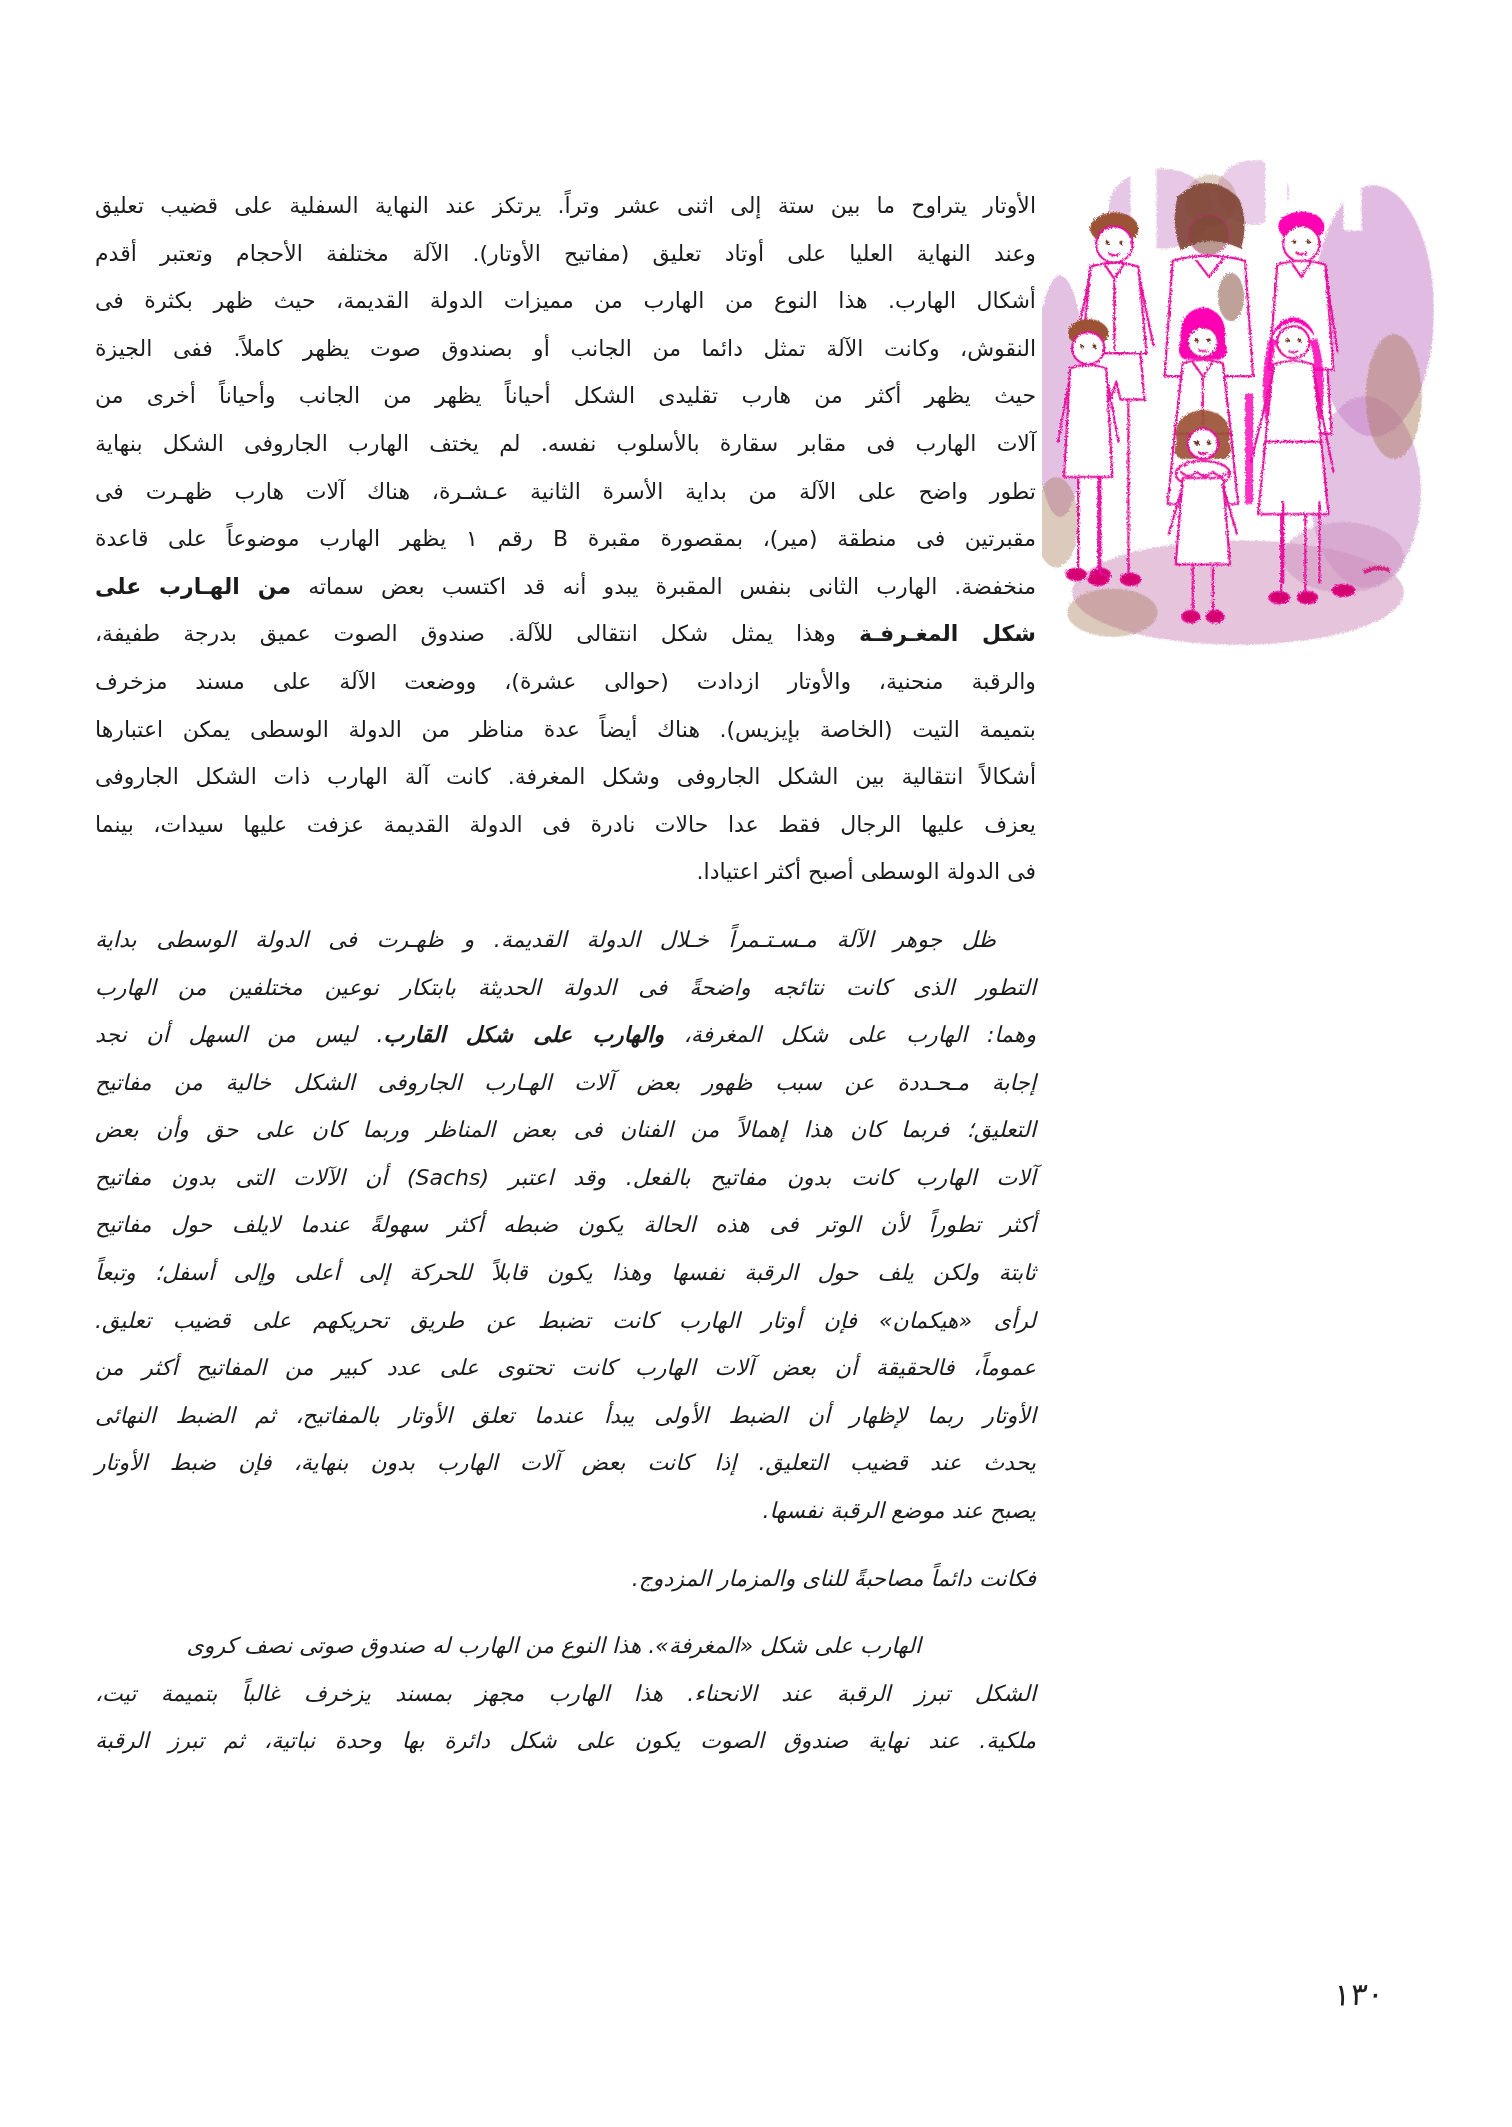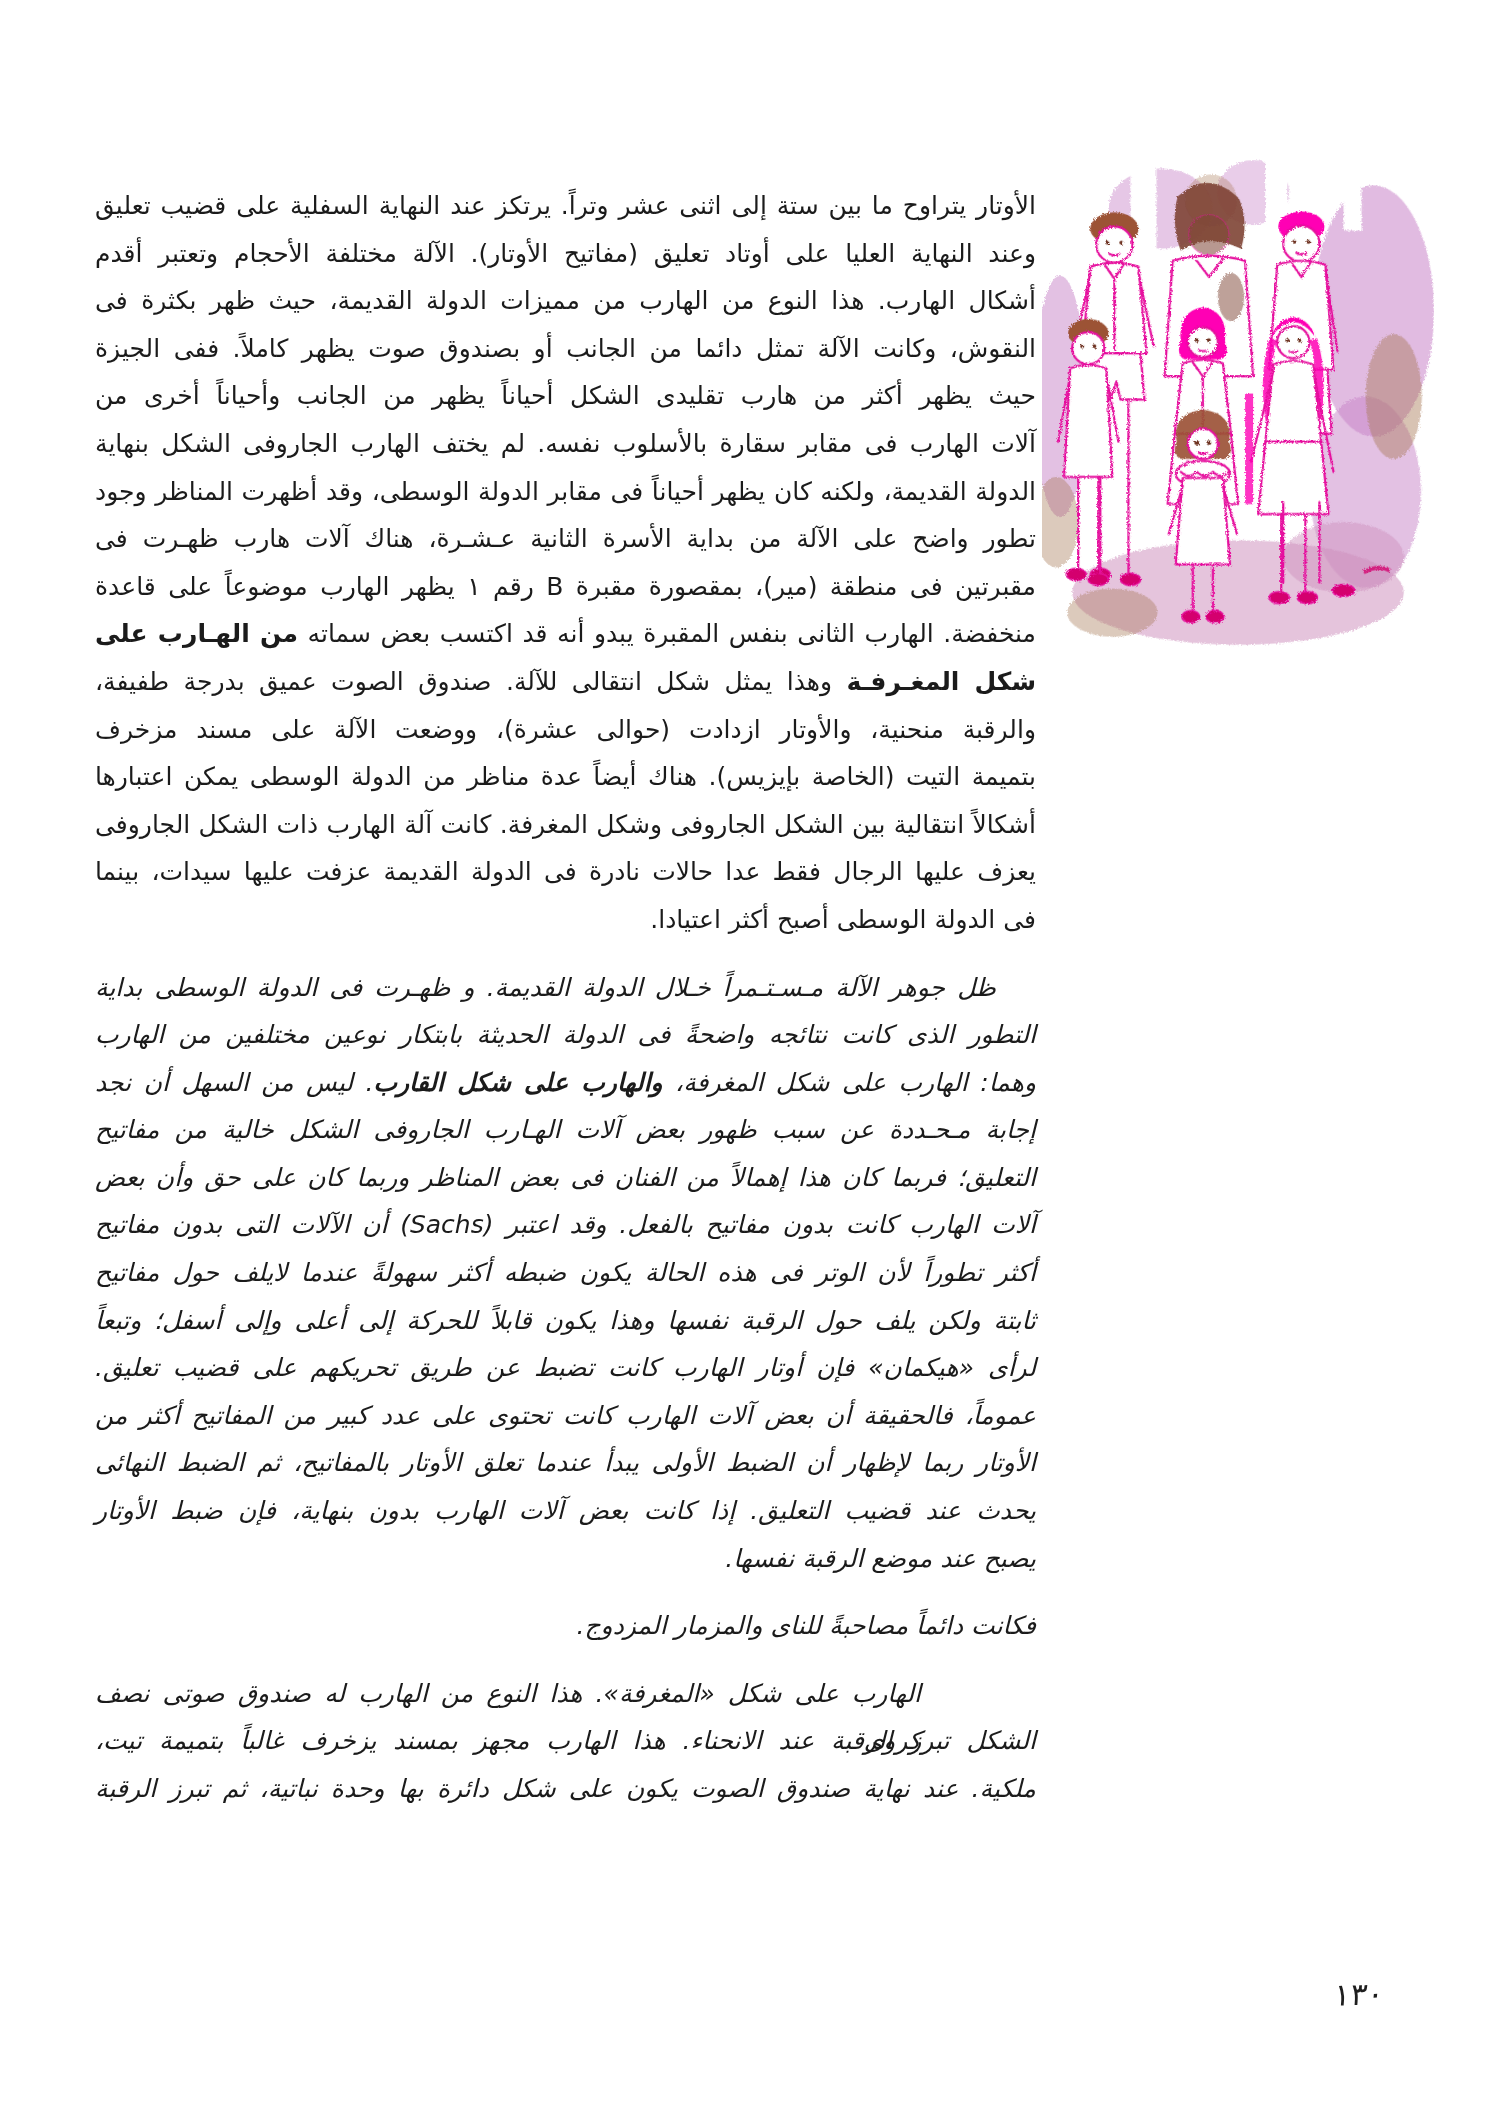--- a/index.html
+++ b/index.html
@@ -15,21 +15,21 @@
   }
   html,body{margin:0;padding:0;}
   body{
     width:1512px;height:2127px;background:#ffffff;
     font-family:"DejaVu Sans",sans-serif;color:var(--ink);
     position:relative;overflow:hidden;
   }
   .page{position:absolute;inset:0;}
   .text-column{
     position:absolute;left:95px;top:182px;width:941px;
-    direction:rtl;font-size:25px;color:var(--ink);
+    direction:rtl;font-size:22px;color:var(--ink);
   }
   .para{margin:0;}
   .para + .para{margin-top:20px;font-style:italic;}
   .line{
     height:47.6px;line-height:47.6px;
     text-align:justify;text-align-last:justify;
     text-justify:inter-word;white-space:normal;overflow:visible;
   }
   .line.short{text-align-last:right;}
   .line .b{font-weight:700;letter-spacing:.5px;}
@@ -183,21 +183,20 @@
   </div>
 
   <div id="text-column" class="text-column" dir="rtl">
       <div class="para">
         <div class="line"><span class="">الأوتار يتراوح ما بين ستة إلى اثنى عشر وتراً. يرتكز عند النهاية السفلية على قضيب تعليق</span></div>
         <div class="line"><span class="">وعند النهاية العليا على أوتاد تعليق (مفاتيح الأوتار). الآلة مختلفة الأحجام وتعتبر أقدم</span></div>
         <div class="line"><span class="">أشكال الهارب. هذا النوع من الهارب من مميزات الدولة القديمة، حيث ظهر بكثرة فى</span></div>
         <div class="line"><span class="">النقوش، وكانت الآلة تمثل دائما من الجانب أو بصندوق صوت يظهر كاملاً. ففى الجيزة</span></div>
         <div class="line"><span class="">حيث يظهر أكثر من هارب تقليدى الشكل أحياناً يظهر من الجانب وأحياناً أخرى من</span></div>
         <div class="line"><span class="">آلات الهارب فى مقابر سقارة بالأسلوب نفسه. لم يختف الهارب الجاروفى الشكل بنهاية</span></div>
-        <div class="line"><span class="">الدولة القديمة، ولكنه كان يظهر أحياناً فى مقابر الدولة الوسطى، وقد أظهرت المناظر وجود</span></div>
         <div class="line"><span class="">تطور واضح على الآلة من بداية الأسرة الثانية عـشـرة، هناك آلات هارب ظهـرت فى</span></div>
         <div class="line"><span class="">مقبرتين فى منطقة (مير)، بمقصورة مقبرة B رقم ١ يظهر الهارب موضوعاً على قاعدة</span></div>
         <div class="line"><span class="">منخفضة. الهارب الثانى بنفس المقبرة يبدو أنه قد اكتسب بعض سماته </span><span class="b">من الهـارب على</span></div>
         <div class="line"><span class="b">شكل المغـرفـة</span><span class=""> وهذا يمثل شكل انتقالى للآلة. صندوق الصوت عميق بدرجة طفيفة،</span></div>
         <div class="line"><span class="">والرقبة منحنية، والأوتار ازدادت (حوالى عشرة)، ووضعت الآلة على مسند مزخرف</span></div>
         <div class="line"><span class="">بتميمة التيت (الخاصة بإيزيس). هناك أيضاً عدة مناظر من الدولة الوسطى يمكن اعتبارها</span></div>
         <div class="line"><span class="">أشكالاً انتقالية بين الشكل الجاروفى وشكل المغرفة. كانت آلة الهارب ذات الشكل الجاروفى</span></div>
         <div class="line"><span class="">يعزف عليها الرجال فقط عدا حالات نادرة فى الدولة القديمة عزفت عليها سيدات، بينما</span></div>
         <div class="line short"><span class="">فى الدولة الوسطى أصبح أكثر اعتيادا.</span></div>
       </div>

